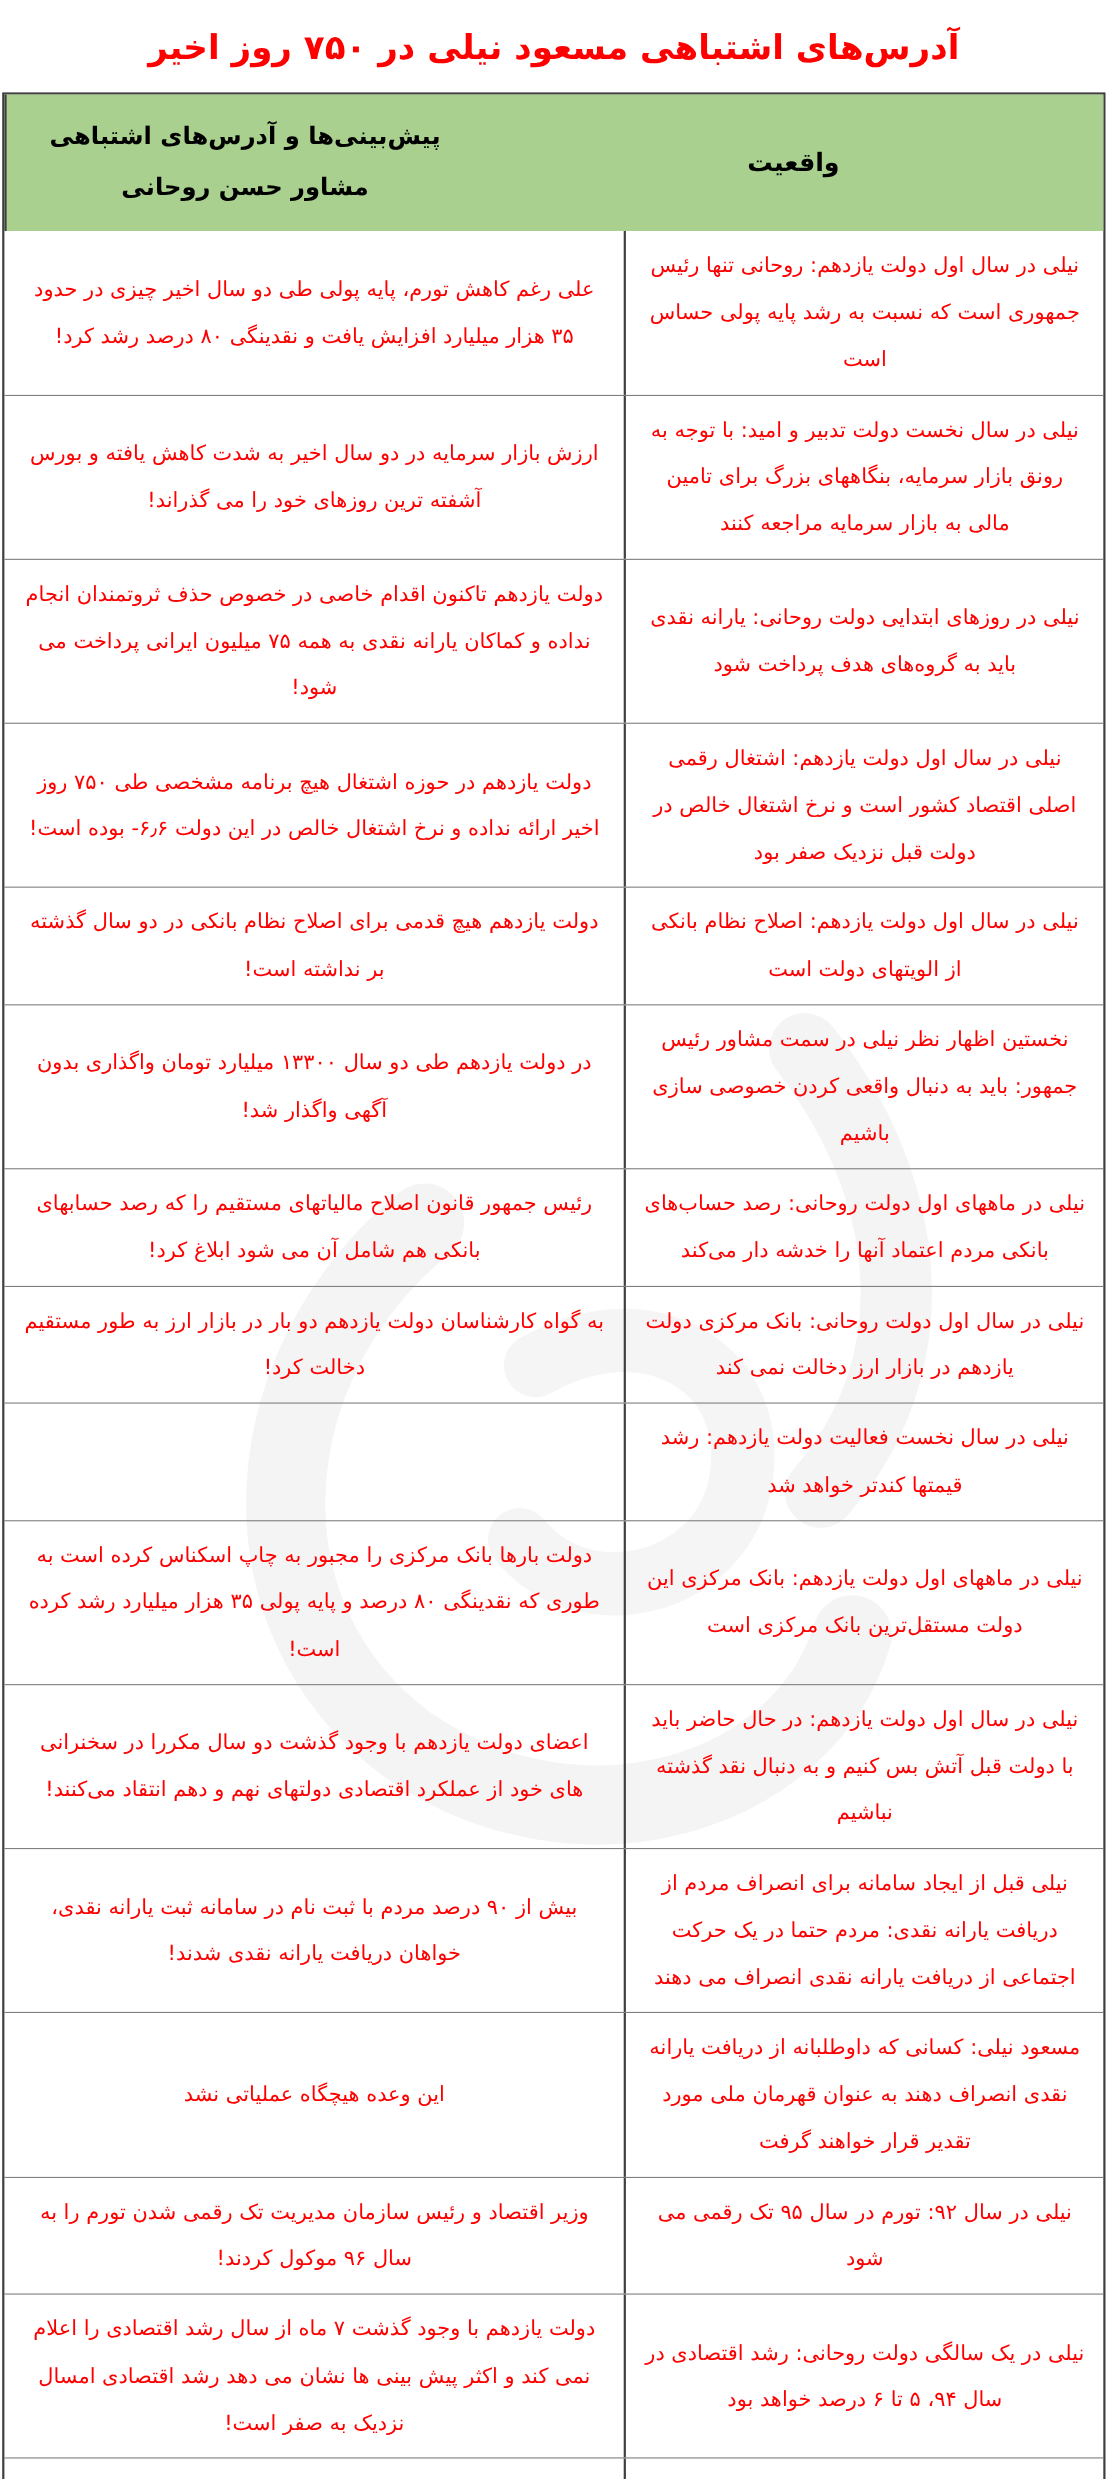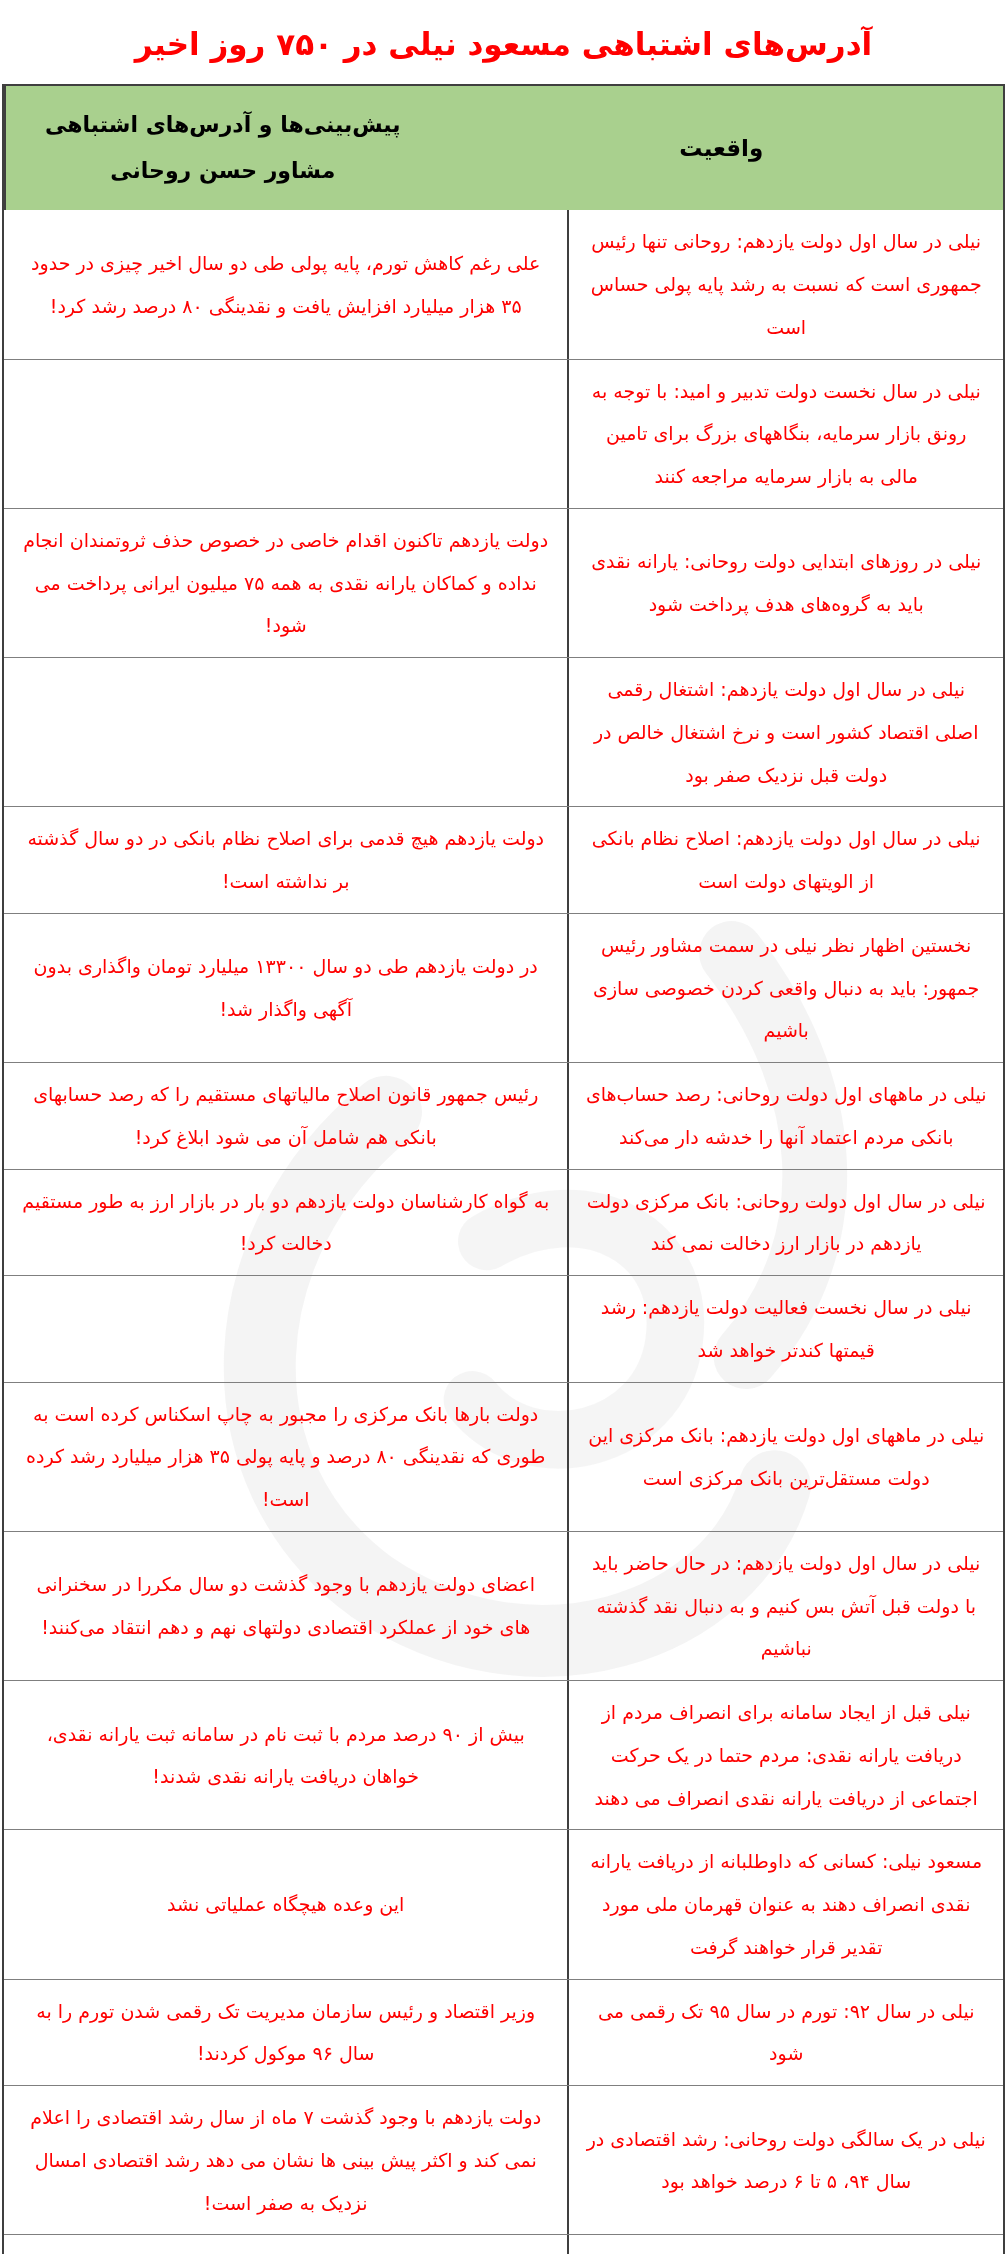--- a/index.html
+++ b/index.html
@@ -46,29 +46,31 @@
 مشاور حسن روحانی</div>
     </div>
     <div>
   <div class="row">
     <div class="cell prediction">نیلی در سال اول دولت یازدهم: روحانی تنها رئیس جمهوری است که نسبت به رشد پایه پولی حساس است</div>
     <div class="cell reality">علی رغم کاهش تورم، پایه پولی طی دو سال اخیر چیزی در حدود ۳۵ هزار میلیارد افزایش یافت و نقدینگی ۸۰ درصد رشد کرد!</div>
   </div>
 
   <div class="row">
     <div class="cell prediction">نیلی در سال نخست دولت تدبیر و امید: با توجه به رونق بازار سرمایه، بنگاههای بزرگ برای تامین مالی به بازار سرمایه مراجعه کنند</div>
+    <div class="cell reality">ارزش بازار سرمایه در دو سال اخیر به شدت کاهش یافته و بورس آشفته ترین روزهای خود را می گذراند!</div>
   </div>
 
   <div class="row">
     <div class="cell prediction">نیلی در روزهای ابتدایی دولت روحانی: یارانه نقدی باید به گروه‌های هدف پرداخت شود</div>
     <div class="cell reality">دولت یازدهم تاکنون اقدام خاصی در خصوص حذف ثروتمندان انجام نداده و کماکان یارانه نقدی به همه ۷۵ میلیون ایرانی پرداخت می شود!</div>
   </div>
 
   <div class="row">
     <div class="cell prediction">نیلی در سال اول دولت یازدهم: اشتغال رقمی اصلی اقتصاد کشور است و نرخ اشتغال خالص در دولت قبل نزدیک صفر بود</div>
+    <div class="cell reality">دولت یازدهم در حوزه اشتغال هیچ برنامه مشخصی طی ۷۵۰ روز اخیر ارائه نداده و نرخ اشتغال خالص در این دولت ۶٫۶- بوده است!</div>
   </div>
 
   <div class="row">
     <div class="cell prediction">نیلی در سال اول دولت یازدهم: اصلاح نظام بانکی از الویتهای دولت است</div>
     <div class="cell reality">دولت یازدهم هیچ قدمی برای اصلاح نظام بانکی در دو سال گذشته بر نداشته است!</div>
   </div>
 
   <div class="row">
     <div class="cell prediction">نخستین اظهار نظر نیلی در سمت مشاور رئیس جمهور: باید به دنبال واقعی کردن خصوصی سازی باشیم</div>
     <div class="cell reality">در دولت یازدهم طی دو سال ۱۳۳۰۰ میلیارد تومان واگذاری بدون آگهی واگذار شد!</div>

